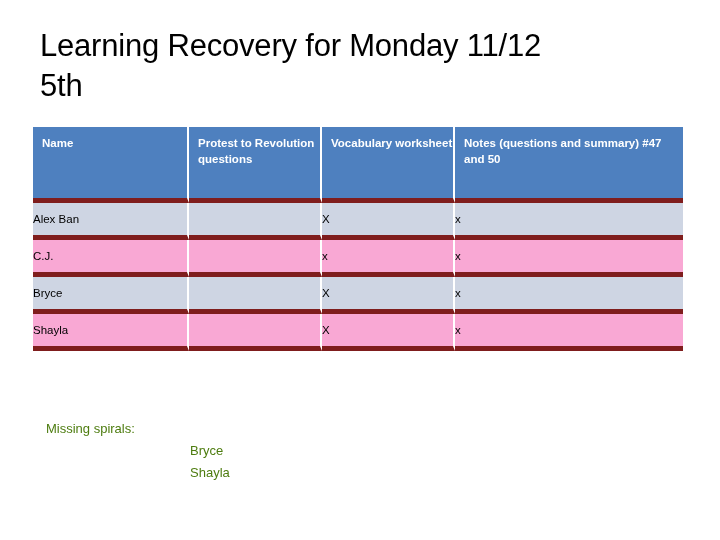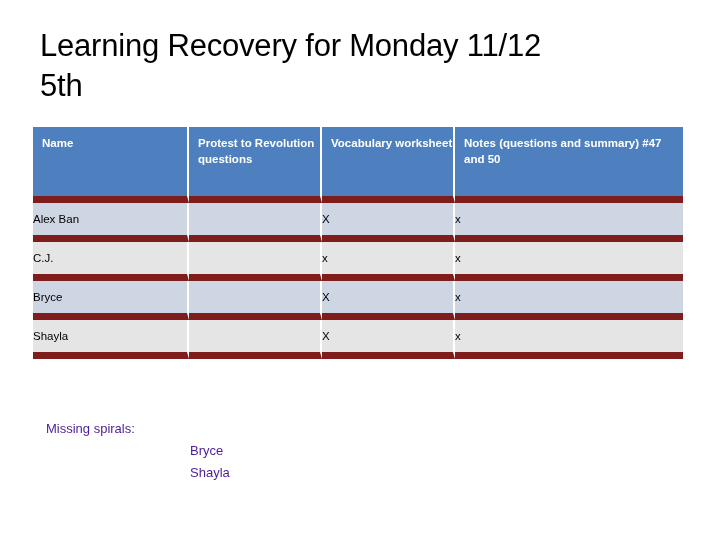--- a/index.html
+++ b/index.html
@@ -47,21 +47,21 @@
   .roster-table col.c-col2  { width: 133px; }
   .roster-table col.c-col3  { width: 133px; }
   .roster-table col.c-col4  { width: 228px; }
 
   .roster-table th,
   .roster-table td {
     padding: 0;
     margin: 0;
     vertical-align: top;
     border-right: 2px solid #ffffff;
-    border-bottom: 7px solid #7f1d1d;
+    border-bottom: 5px solid #7f1d1d;
   }
   .roster-table th:last-child,
   .roster-table td:last-child { border-right: none; }
 
   .roster-table thead th {
     background: #4E80BF;
     color: #ffffff;
     font-size: 11.5px;
     font-weight: bold;
     line-height: 16px;
@@ -80,30 +80,30 @@
     height: 32px;
     font-size: 11.5px;
     line-height: 32px;
     padding: 0 0 0 0;
     box-sizing: border-box;
     color: #000000;
     white-space: nowrap;
     overflow: hidden;
   }
   .roster-table tbody tr.row-shade td { background: #CED5E3; }
-  .roster-table tbody tr.row-plain td { background: #e5e5e5; }
+  .roster-table tbody tr.row-plain td { background: #f9a8d4; }
 
   
   .missing-block {
     position: absolute;
     left: 46px;
     top: 418px;
     width: 620px;
     font-size: 13px;
-    color: #4c1d95;
+    color: #4d7c0f;
   }
   .missing-row {
     display: flex;
     align-items: flex-start;
   }
   .missing-label {
     width: 144px;
     flex: 0 0 144px;
     line-height: 22px;
     white-space: nowrap;

